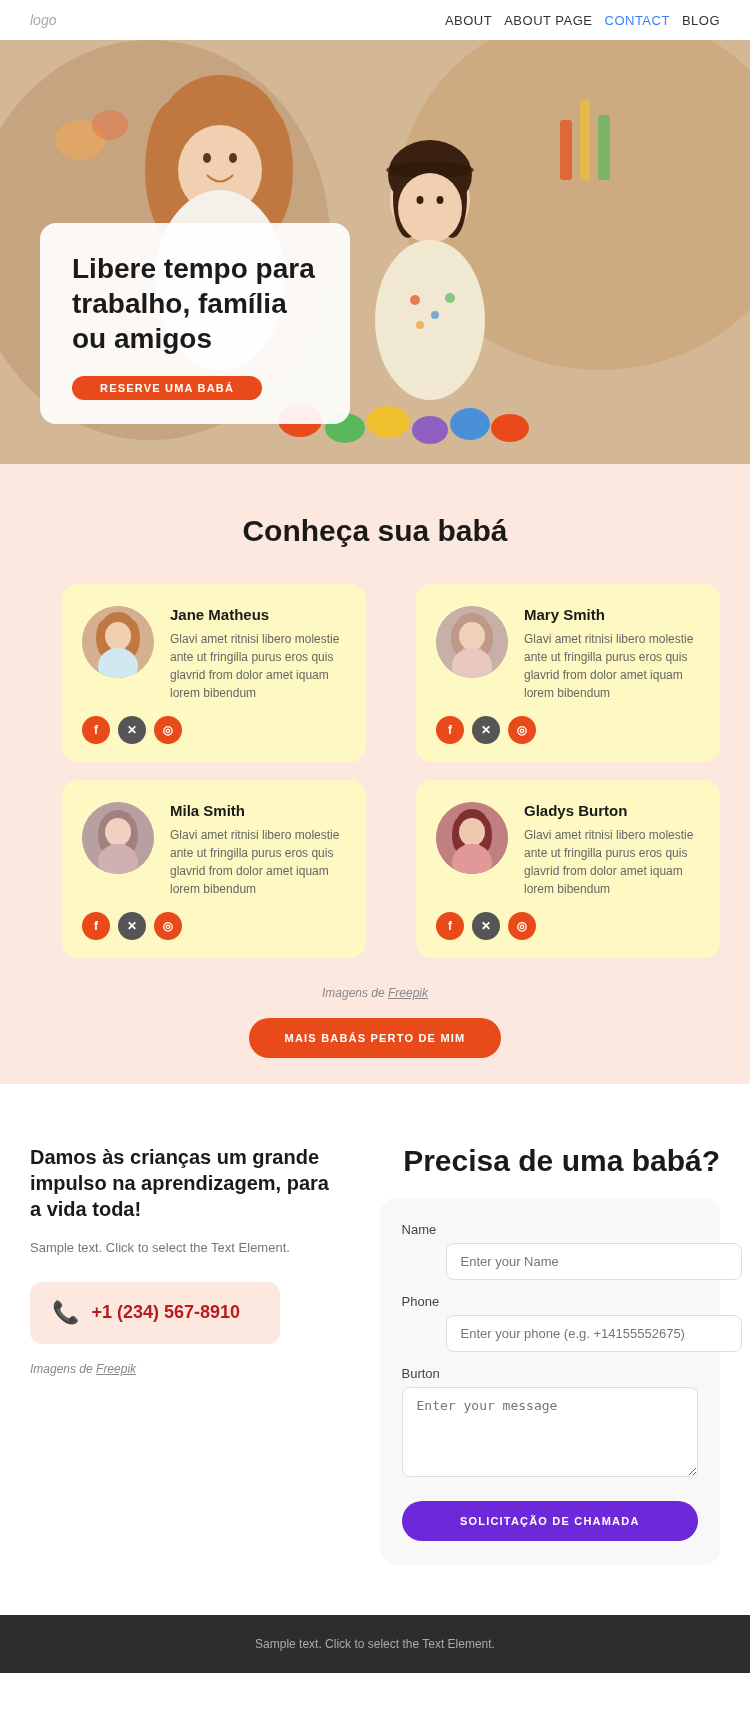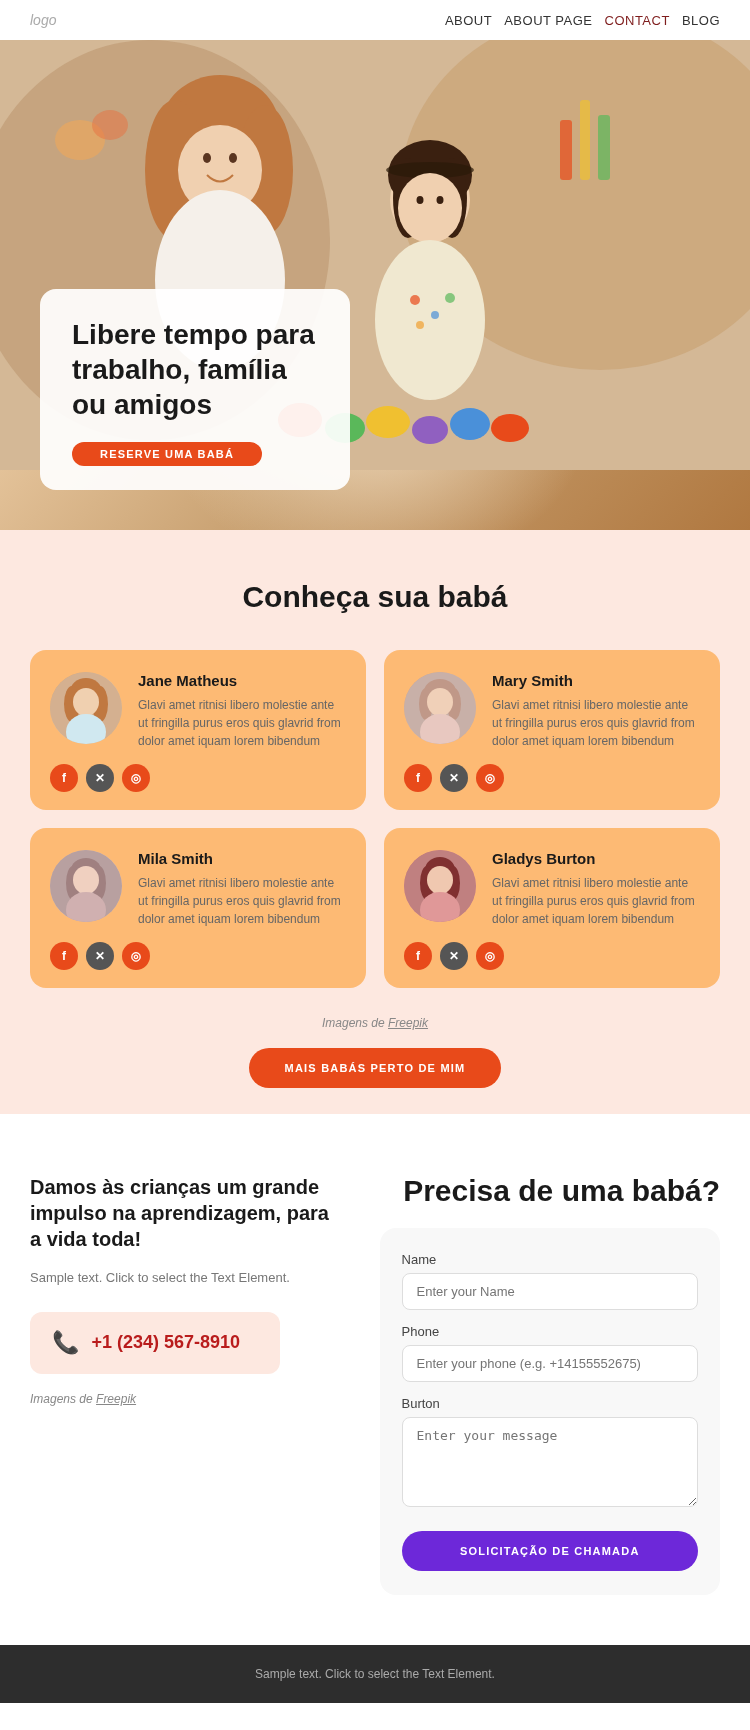--- a/index.html
+++ b/index.html
@@ -27,21 +27,21 @@
       color: #333;
       font-size: 13px;
       font-weight: 500;
       letter-spacing: 0.5px;
     }
 
     
     .hero {
       position: relative;
       width: 100%;
-      height: 490px;
+      height: 424px;
       overflow: hidden;
       background: #0f766e;
     }
     .hero-img-placeholder {
       width: 100%;
       height: 100%;
       background: linear-gradient(135deg, #d4a47a 0%, #e8c8a0 30%, #c8a070 60%, #b07840 100%);
       position: relative;
       overflow: hidden;
     }
@@ -97,23 +97,24 @@
       color: #1a1a1a;
       margin-bottom: 36px;
     }
     .babas-grid {
       display: grid;
       grid-template-columns: 1fr 1fr;
       gap: 18px;
       margin-bottom: 28px;
     }
     .baba-card {
-      background: #fdba74;
+      background: #fef9c3;
       border-radius: 16px;
       padding: 22px 20px 18px;
+      margin-left: 32px;
     }
     .baba-top {
       display: flex;
       gap: 16px;
       margin-bottom: 12px;
     }
     .baba-avatar {
       width: 72px;
       height: 72px;
       border-radius: 50%;
@@ -262,20 +263,21 @@
     }
     .form-input {
       width: 100%;
       border: 1px solid #ddd;
       border-radius: 8px;
       padding: 10px 14px;
       font-size: 13px;
       color: #999;
       background: #fff;
       outline: none;
+      margin-left: 44px;
     }
     .form-textarea {
       width: 100%;
       border: 1px solid #ddd;
       border-radius: 8px;
       padding: 10px 14px;
       font-size: 13px;
       color: #999;
       background: #fff;
       outline: none;
@@ -309,21 +311,21 @@
     }
   </style>
 </head>
 <body>
 
 <nav>
   <span class="logo">logo</span>
   <div class="nav-links">
     <a href="#">ABOUT</a>
     <a href="#">ABOUT PAGE</a>
-    <a href="#" style="color:#7f1d1d;">CONTACT</a>
+    <a href="#" style="color:#3b82f6;">CONTACT</a>
     <a href="#">BLOG</a>
   </div>
 </nav>
 
 <section class="hero">
   <div class="hero-img-placeholder">
 
     <svg width="750" height="430" viewBox="0 0 750 430" xmlns="http://www.w3.org/2000/svg" style="position:absolute;top:0;left:0;">
 
       <rect width="750" height="430" fill="#d4b896"></rect>

